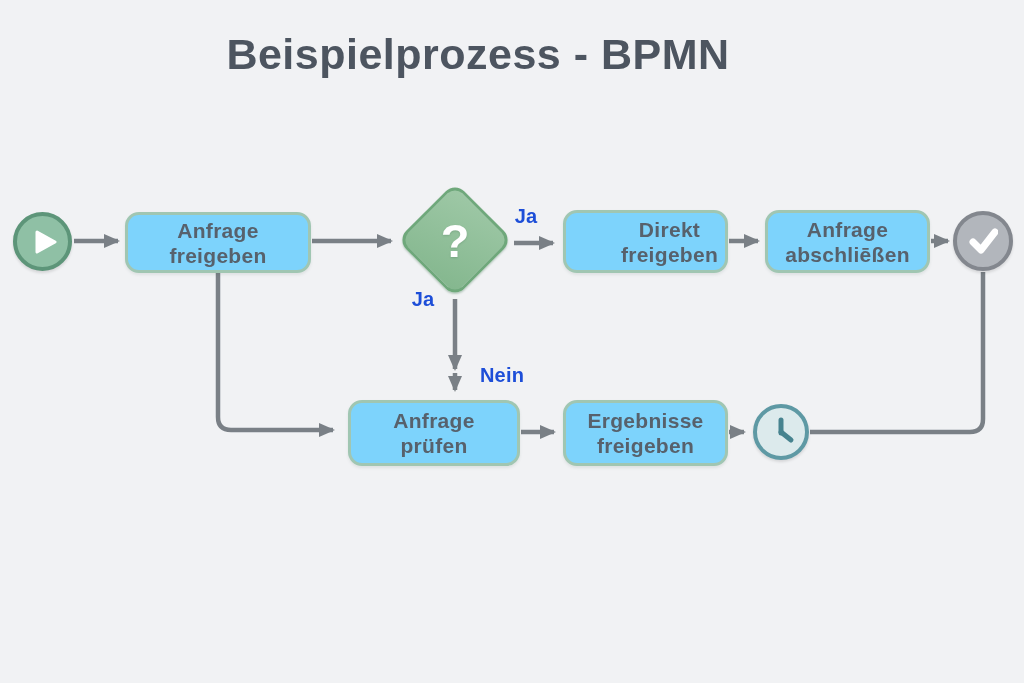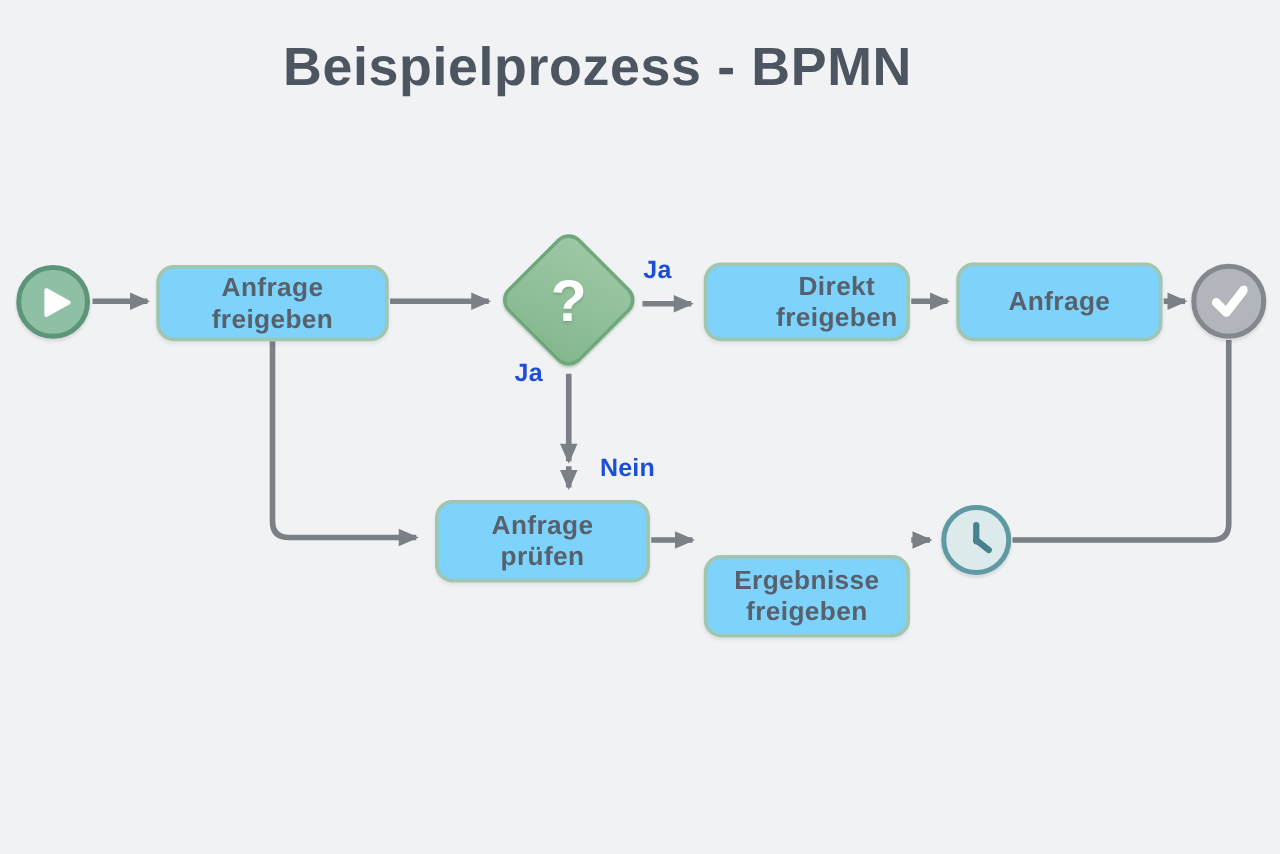--- a/index.html
+++ b/index.html
@@ -36,21 +36,21 @@
     align-items:center;justify-content:center;
     color:#57616c;
     font-size:21px;font-weight:700;
     line-height:25px;letter-spacing:.3px;
     text-align:right;
   }
   .t1{left:125px;top:212px;width:186px;height:61px;}
   .t2{left:563px;top:210px;width:165px;height:63px;padding-left:48px;}
   .t3{left:765px;top:210px;width:165px;height:63px;}
   .t4{left:348px;top:400px;width:172px;height:66px;}
-  .t5{left:563px;top:400px;width:165px;height:66px;margin-top:44px;}
+  .t5{left:563px;top:400px;width:165px;height:66px;}
 
   .gateway{
     position:absolute;
     left:414px;top:199px;width:82px;height:82px;
     box-sizing:border-box;
     background:linear-gradient(160deg,#9ec8a6 0%,#84b78e 100%);
     border:3px solid #6fa87b;
     border-radius:13px;
     transform:rotate(45deg);
     box-shadow:1px 1px 2px rgba(70,120,85,.35);
@@ -132,20 +132,21 @@
   <div class="elabel lbl-ja-bottom">Ja</div>
   <div class="elabel lbl-nein">Nein</div>
 
   <div class="task t2">
     <span>Direkt</span>
     <span>freigeben</span>
   </div>
 
   <div class="task t3">
     <span>Anfrage</span>
+    <span>abschliēßen</span>
   </div>
 
   <div class="event ev-end">
     <svg width="30" height="28" viewBox="-15 -14 30 28">
       <path d="M-10,1 L-2,9 L12,-9" fill="none" stroke="#ffffff" stroke-width="7" stroke-linecap="round" stroke-linejoin="round"></path>
     </svg>
   </div>
 
   <div class="task t4">
     <span>Anfrage</span>

